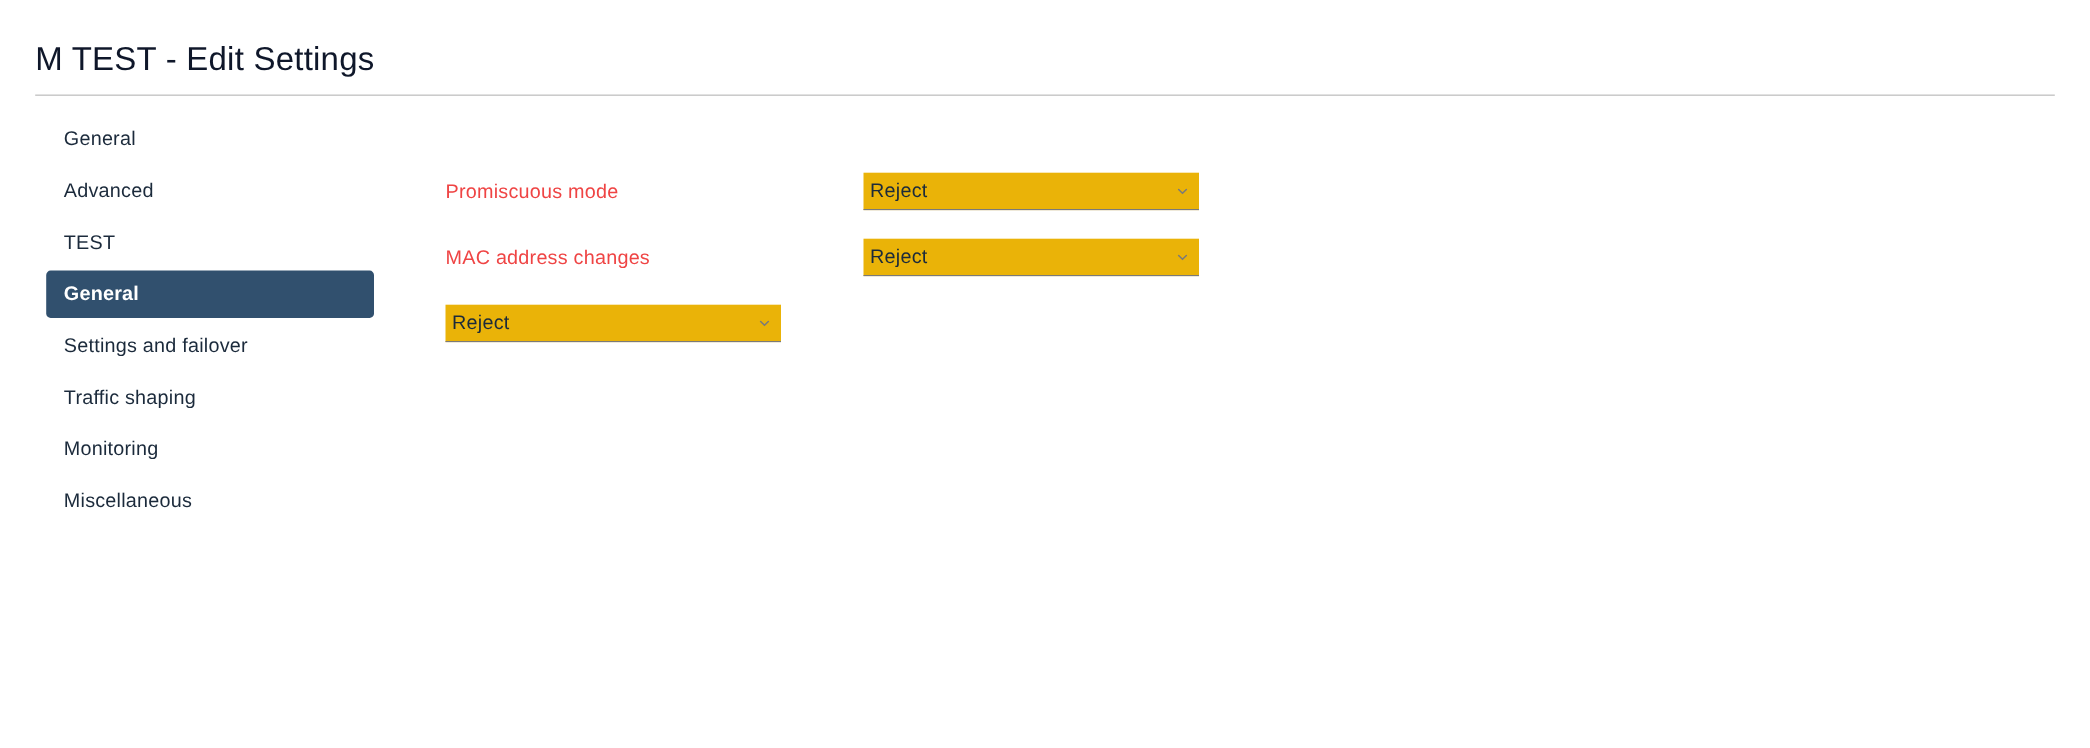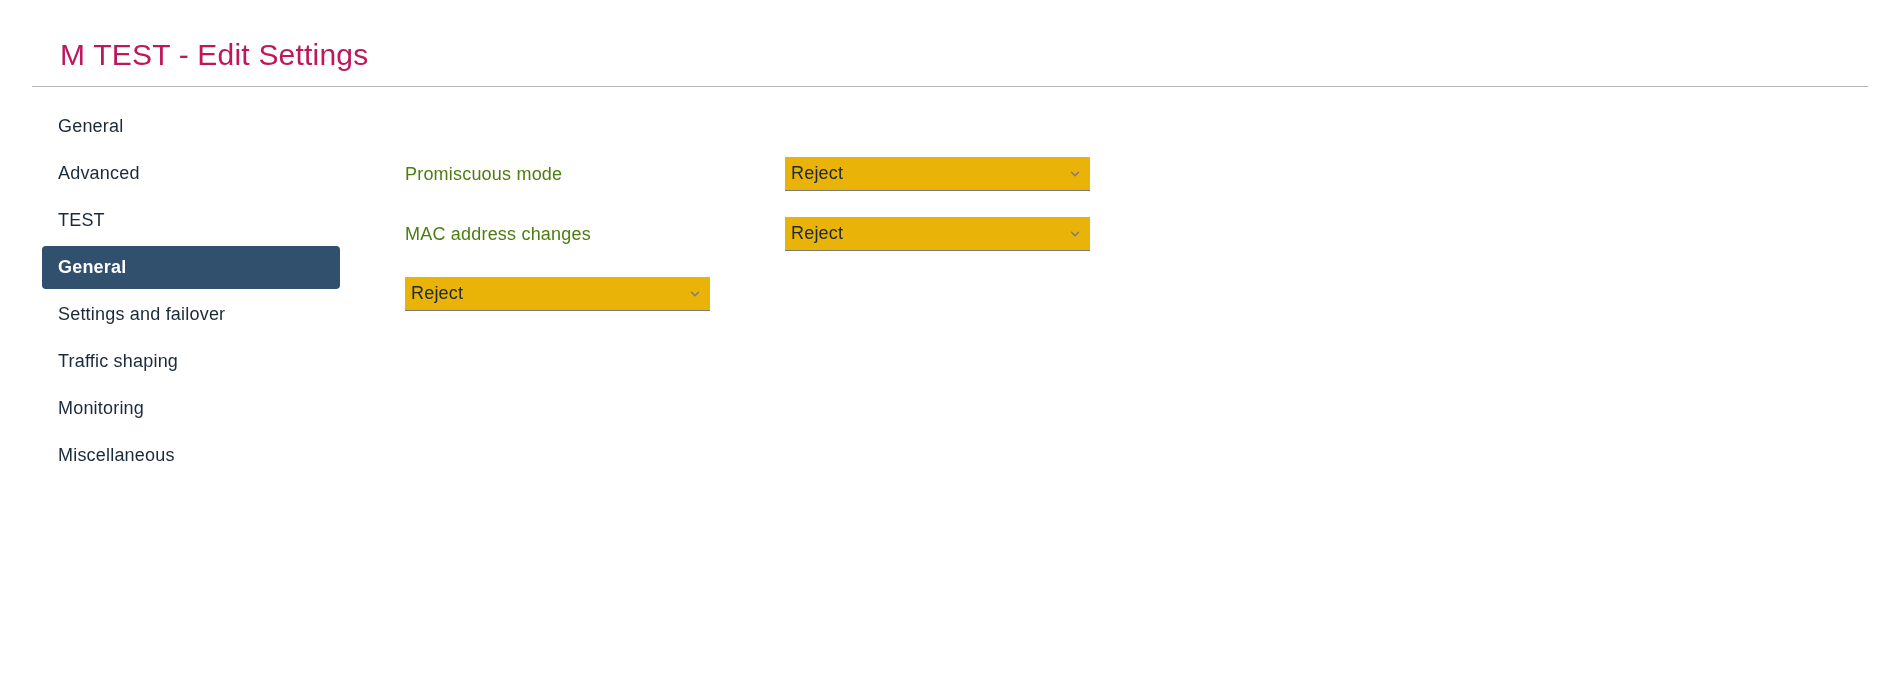--- a/index.html
+++ b/index.html
@@ -10,24 +10,23 @@
     body {
       font-family: -apple-system, BlinkMacSystemFont, "Segoe UI", "Helvetica Neue", Arial, sans-serif;
       background: #ffffff;
       color: #1b2a3b;
       width: 1900px;
       height: 680px;
     }
     .page-title {
       font-size: 30px;
       font-weight: 300;
-      color: #be185d;
+      color: #0f172a;
       padding: 38px 0 14px 32px;
       letter-spacing: 0.2px;
-      margin-left: 28px;
     }
     .divider {
       border: none;
       border-top: 1px solid #b5b5b5;
       margin: 0 32px 0 32px;
     }
     .content {
       display: flex;
       padding-top: 18px;
     }
@@ -56,21 +55,21 @@
       padding-top: 52px;
     }
     .form-row {
       display: flex;
       align-items: center;
       margin-bottom: 26px;
     }
     .form-label {
       width: 380px;
       font-size: 18px;
-      color: #4d7c0f;
+      color: #ef4444;
       letter-spacing: 0.2px;
     }
     .select-wrap {
       position: relative;
       width: 305px;
     }
     .select-box {
       width: 100%;
       font-size: 18px;
       color: #1b2a3b;

